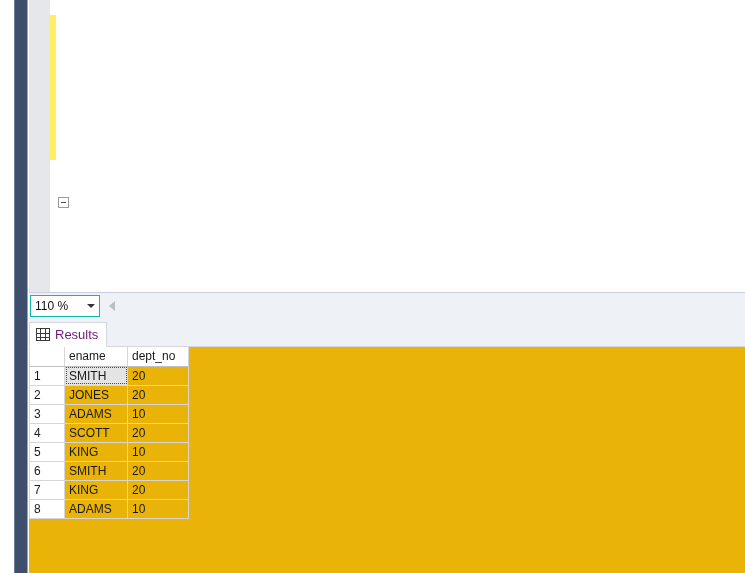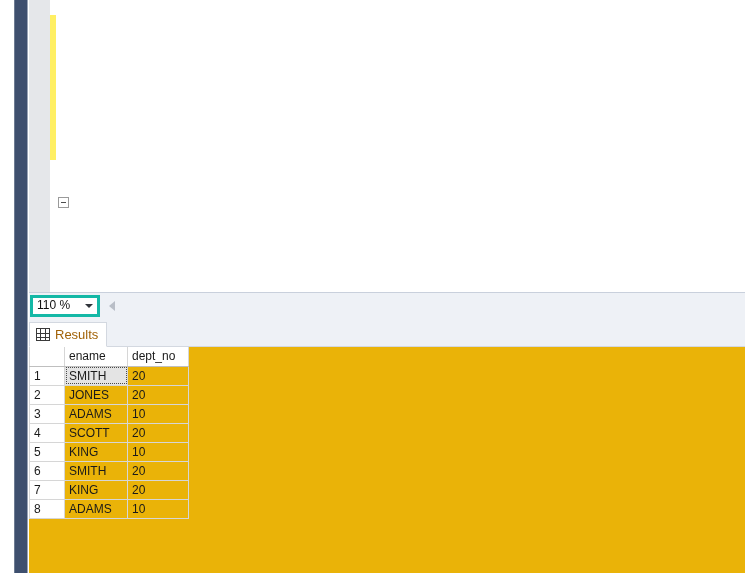--- a/index.html
+++ b/index.html
@@ -95,23 +95,24 @@
     width: 716px; height: 28px;
     background: #eef1f6;
     border-top: 1px solid #c9d0dc;
     box-sizing: border-box;
   }
   .zoom-combo {
     position: absolute;
     left: 1px; top: 2px;
     width: 70px; height: 22px;
     background: #ffffff;
-    border: 3px solid #14b8a6;
+    border: 1px solid #14b8a6;
     box-sizing: border-box;
     display: flex;
+    align-items: center;
     cursor: default;
   }
   .zoom-value {
     font-size: 12px;
     color: #101010;
     padding-left: 4px;
     flex: 1;
   }
   .zoom-arrow {
     width: 16px;
@@ -165,21 +166,21 @@
   }
   .res-tab {
     position: absolute;
     top: 2px;
     height: 25px;
     display: flex;
     align-items: center;
     padding: 0 8px 0 6px;
     box-sizing: border-box;
     font-size: 13px;
-    color: #a16207;
+    color: #701a75;
     cursor: default;
   }
   .res-tab.active {
     left: 0px;
     background: #ffffff;
     border: 1px solid #d3d8e0;
     border-bottom: 1px solid #ffffff;
     z-index: 2;
   }
   .res-tab.inactive {

